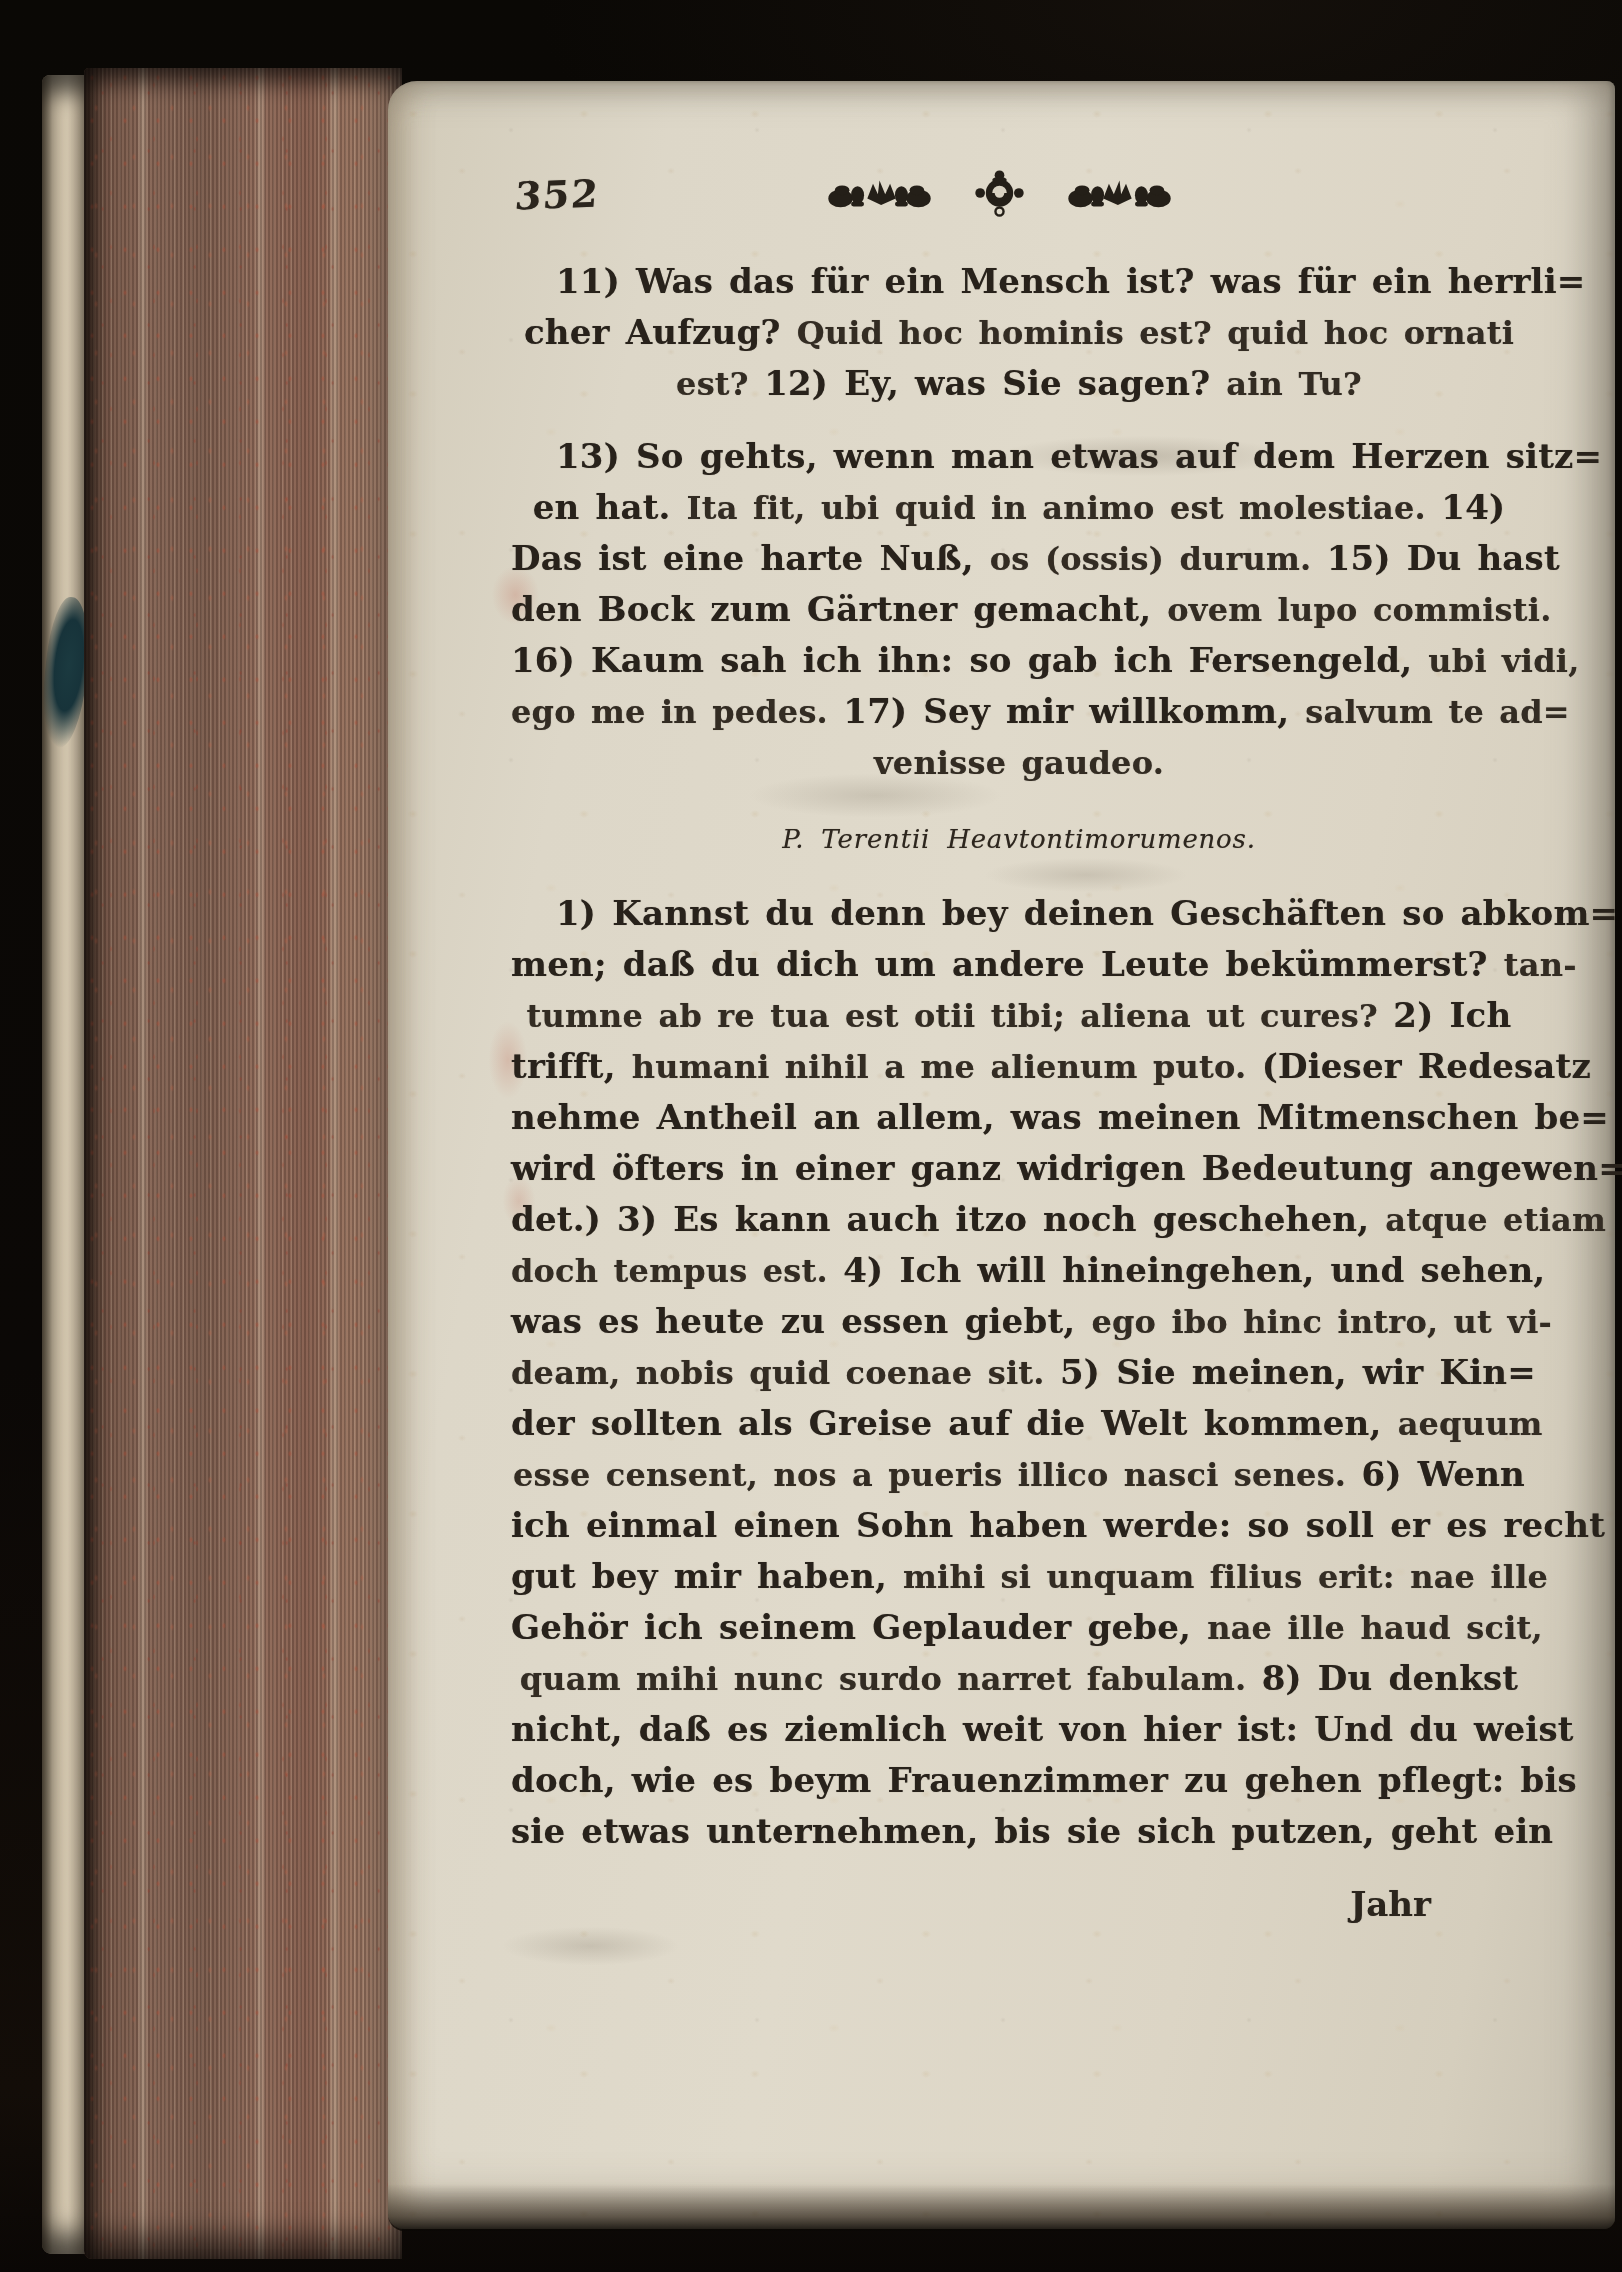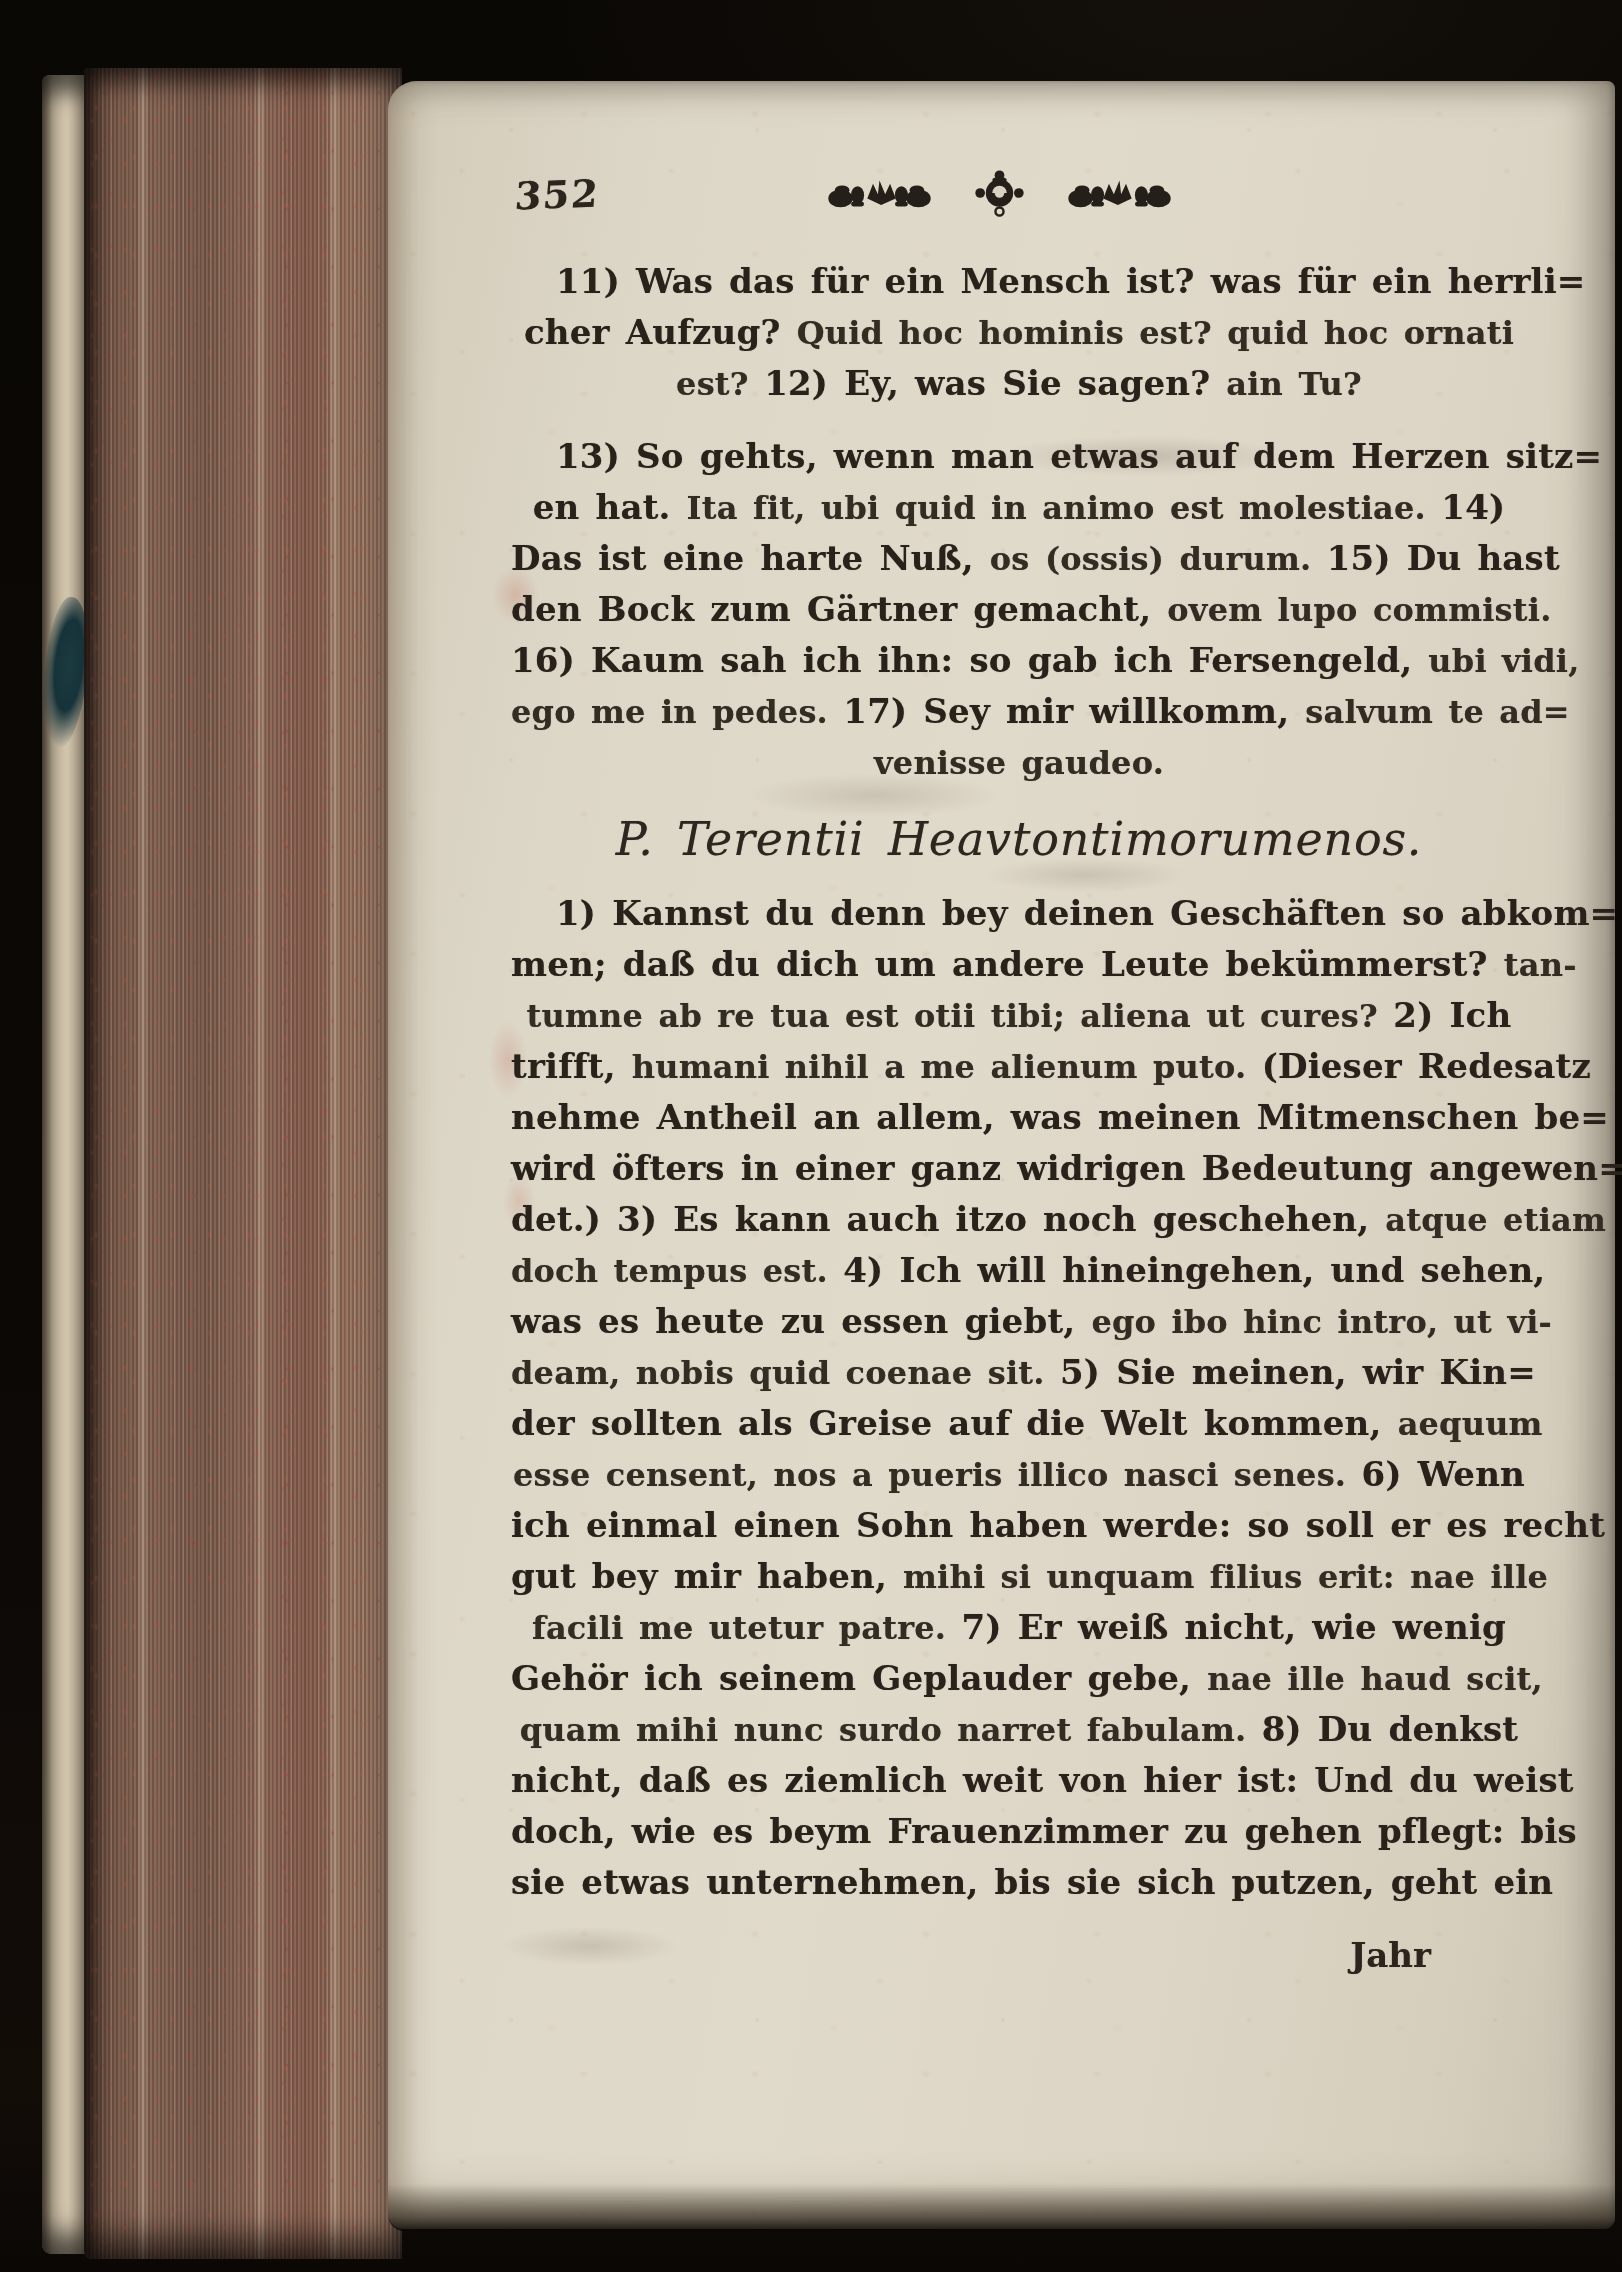--- a/index.html
+++ b/index.html
@@ -102,21 +102,21 @@
     color:#28221b; font-size:34px; line-height:51px;
     text-shadow:0 0 0.8px rgba(40,34,26,.45);
   }
   .para{margin:0 0 22px 0;}
   .line{white-space:nowrap; height:51px; word-spacing:4px; letter-spacing:0.2px;text-align:center;}
   .line.indent{padding-left:45px;}
   .seg-f{font-weight:700; color:#28221b;}
   .seg-a{font-weight:700; font-size:32px; color:#332c23;}
   .heading{
     text-align:center; font-style:italic; font-weight:400;
-    font-size:46px; line-height:58px; margin:11.4px 0 19.5px 0;
+    font-size:26px; line-height:58px; margin:11.4px 0 19.5px 0;
     color:#2d261e; letter-spacing:0.8px; word-spacing:8px; white-space:nowrap;
   }
   .catchword-row{text-align:right; padding-right:96px; height:51px; margin-top:1.6px;}
   .catchword-row span{font-weight:700; font-size:34px; color:#2b251d;}
 </style>
 </head>
 <body>
 
 <div class="scene">
 
@@ -205,21 +205,20 @@
             <div class="line"><span class="seg-f">nehme Antheil an allem, was meinen Mitmenschen be=</span></div>
             <div class="line"><span class="seg-f">wird öfters in einer ganz widrigen Bedeutung angewen=</span></div>
             <div class="line"><span class="seg-f">det.) 3) Es kann auch itzo noch geschehen, </span><span class="seg-a">atque etiam</span></div>
             <div class="line"><span class="seg-a">doch tempus est. </span><span class="seg-f">4) Ich will hineingehen, und sehen,</span></div>
             <div class="line"><span class="seg-f">was es heute zu essen giebt, </span><span class="seg-a">ego ibo hinc intro, ut vi-</span></div>
             <div class="line"><span class="seg-a">deam, nobis quid coenae sit. </span><span class="seg-f">5) Sie meinen, wir Kin=</span></div>
             <div class="line"><span class="seg-f">der sollten als Greise auf die Welt kommen, </span><span class="seg-a">aequum</span></div>
             <div class="line"><span class="seg-a">esse censent, nos a pueris illico nasci senes. </span><span class="seg-f">6) Wenn</span></div>
             <div class="line"><span class="seg-f">ich einmal einen Sohn haben werde: so soll er es recht</span></div>
             <div class="line"><span class="seg-f">gut bey mir haben, </span><span class="seg-a">mihi si unquam filius erit: nae ille</span></div>
-            <div class="line"><span class="seg-a">facili me utetur patre. </span><span class="seg-f">7) Er weiß nicht, wie wenig</span></div>
             <div class="line"><span class="seg-f">Gehör ich seinem Geplauder gebe, </span><span class="seg-a">nae ille haud scit,</span></div>
             <div class="line"><span class="seg-a">quam mihi nunc surdo narret fabulam. </span><span class="seg-f">8) Du denkst</span></div>
             <div class="line"><span class="seg-f">nicht, daß es ziemlich weit von hier ist: Und du weist</span></div>
             <div class="line"><span class="seg-f">doch, wie es beym Frauenzimmer zu gehen pflegt: bis</span></div>
             <div class="line"><span class="seg-f">sie etwas unternehmen, bis sie sich putzen, geht ein</span></div>
           </div>
         </div>
       <div class="catchword-row">
         <span>Jahr</span>
       </div>

